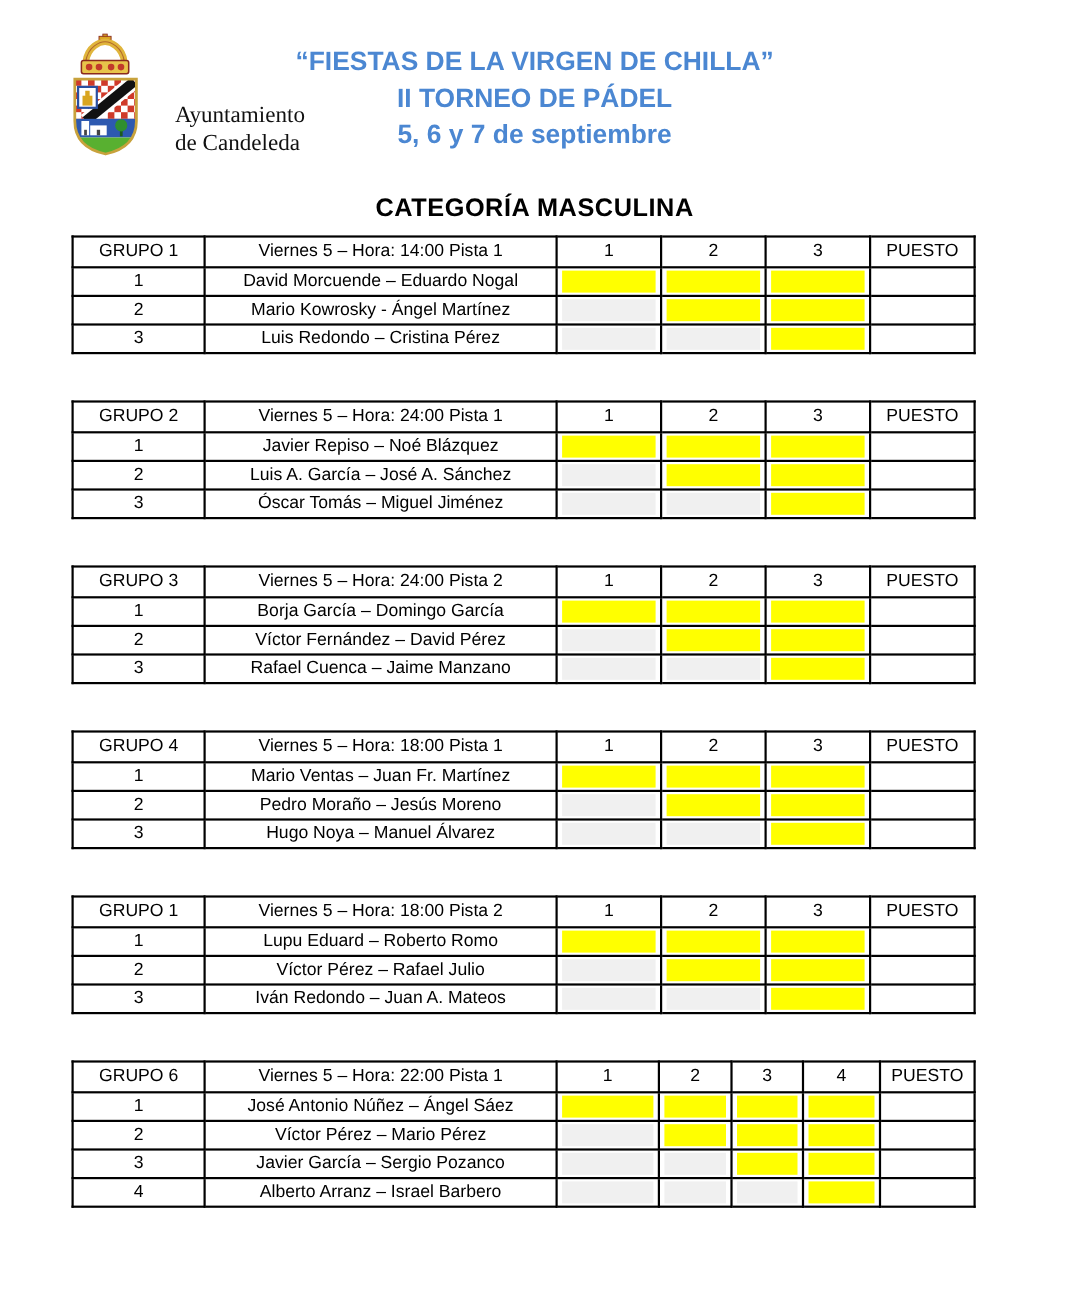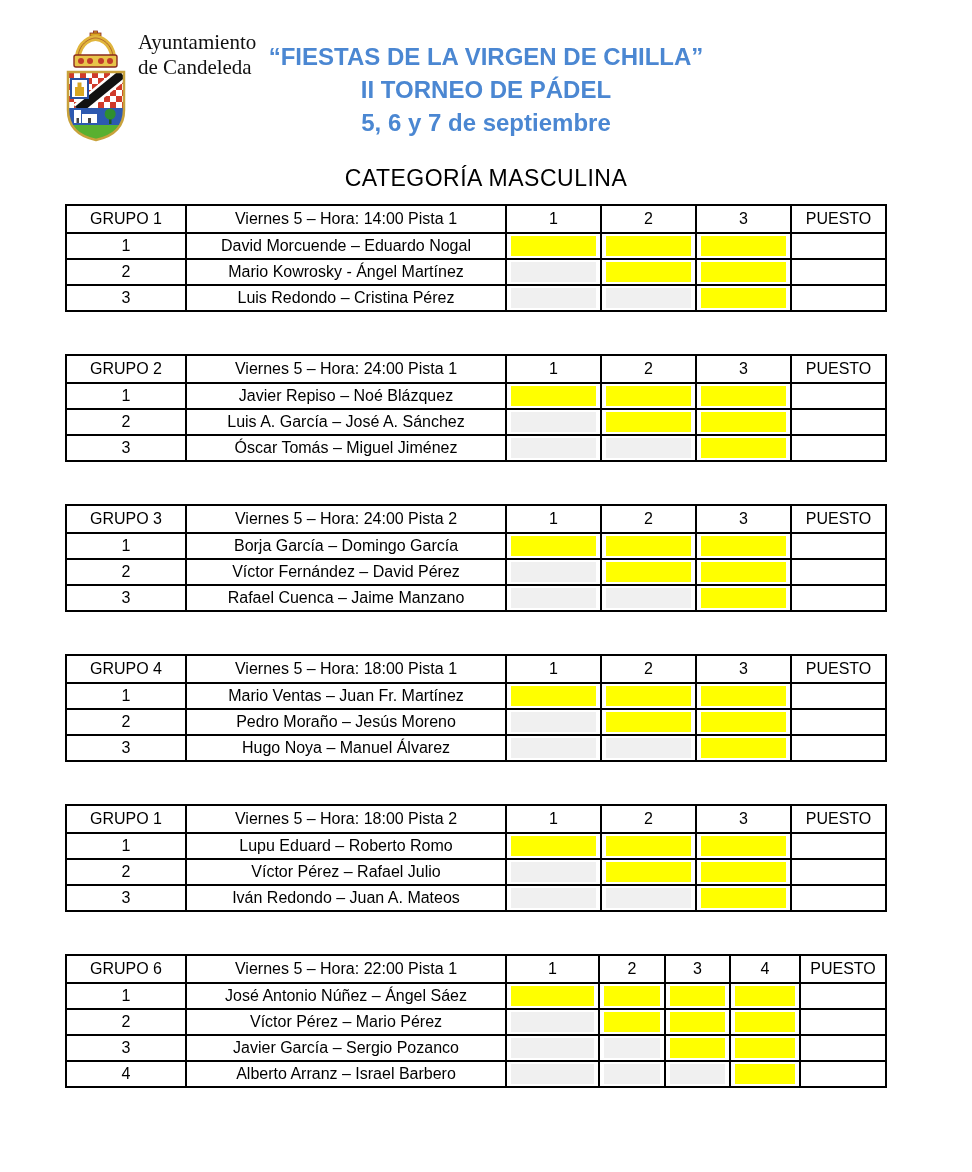--- a/index.html
+++ b/index.html
@@ -1,24 +1,24 @@
 <!DOCTYPE html>
 <html style="--accent: #4b87d2;"><head>
 <meta charset="utf-8">
 <style>
   html,body{margin:0;padding:0;background:#fff;}
   body{width:972px;height:1172px;font-family:"Liberation Sans",sans-serif;color:#000;}
   .page{position:relative;width:972px;height:1172px;background:#fff;overflow:hidden;}
 
-  .brand{position:absolute;top:30px;left:58px;display:flex;align-items:flex-start;gap:4px;}
+  .brand{position:absolute;top:30px;left:58px;display:flex;align-items:flex-end;gap:25px;}
   .brand-text{font-family:"Liberation Serif",serif;font-size:21px;line-height:25px;color:#111;}
 
   .titles{padding-top:40px;text-align:center;font-weight:bold;font-size:24px;line-height:33px;color:var(--accent,#4b87d2);}
 
-  .category{text-align:center;font-size:23px;font-weight:normal;margin:26px 0 0 0;letter-spacing:.5px;}
+  .category{text-align:center;font-size:23px;font-weight:bold;margin:36px 0 0 0;letter-spacing:.5px;}
 
   #groups{margin-top:12px;}
   table.group{border-collapse:collapse;margin:0 0 42px 65px;table-layout:fixed;}
   table.group th,table.group td{border:2px solid #000;padding:0;text-align:center;vertical-align:middle;overflow:hidden;white-space:nowrap;}
   table.group thead th{height:26px;font-size:16px;font-weight:normal;}
   th.group-name{font-weight:bold;font-size:15px;}
   th.schedule{font-weight:bold;font-size:17px;}
   table.group tbody td{height:24px;font-size:16px;}
   .fill{height:20px;margin:2px 4px;}
 </style>

